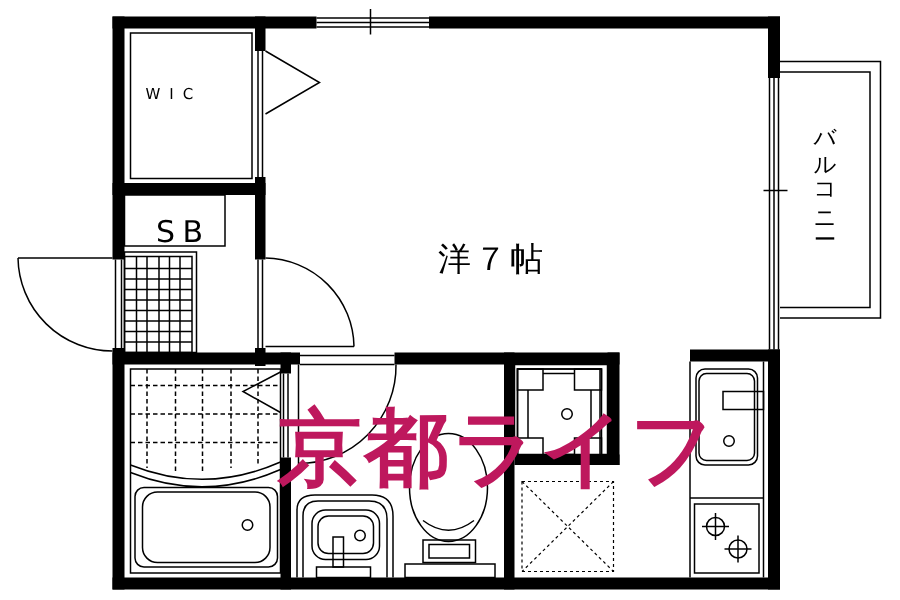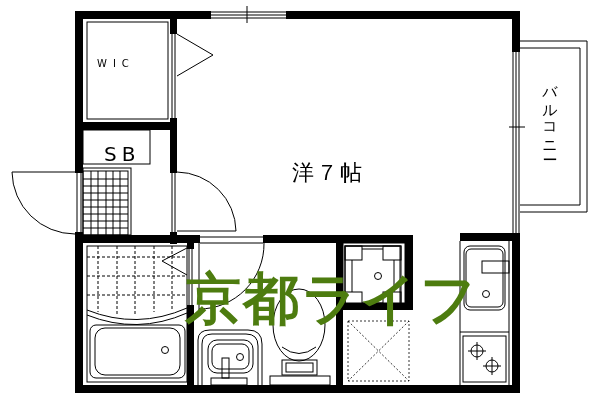--- a/index.html
+++ b/index.html
@@ -6,21 +6,21 @@
   body { width:600px; height:400px; position:relative; overflow:hidden;
          font-family:"DejaVu Sans", sans-serif; }
   #plan { position:absolute; left:0; top:0; width:600px; height:400px; }
   .lbl { position:absolute; color:#000; white-space:nowrap; }
   .room-main { left:292px; top:110px; font-size:22px; letter-spacing:2px;margin-top:48px; }
   .room-wic { left:97px; top:58px; font-size:10px; letter-spacing:6px;
               font-family:"DejaVu Sans", sans-serif; font-weight:normal; }
   .room-sb { left:104px; top:142px; font-size:20px; letter-spacing:5px; }
   .balcony { left:540px; top:75px; width:20px; font-size:15px; line-height:20px;
              writing-mode:vertical-rl; letter-spacing:2px; }
-  .watermark { left:185px; top:262px; font-size:56px; font-weight:bold; color:#4d7c0f;
+  .watermark { left:185px; top:262px; font-size:56px; font-weight:bold; color:#be185d;
                letter-spacing:2px; }
 </style>
 </head>
 <body>
 
 <svg id="plan" viewBox="0 0 600 400" xmlns="http://www.w3.org/2000/svg">
   <g></g>
 
   <g fill="#000">
 

